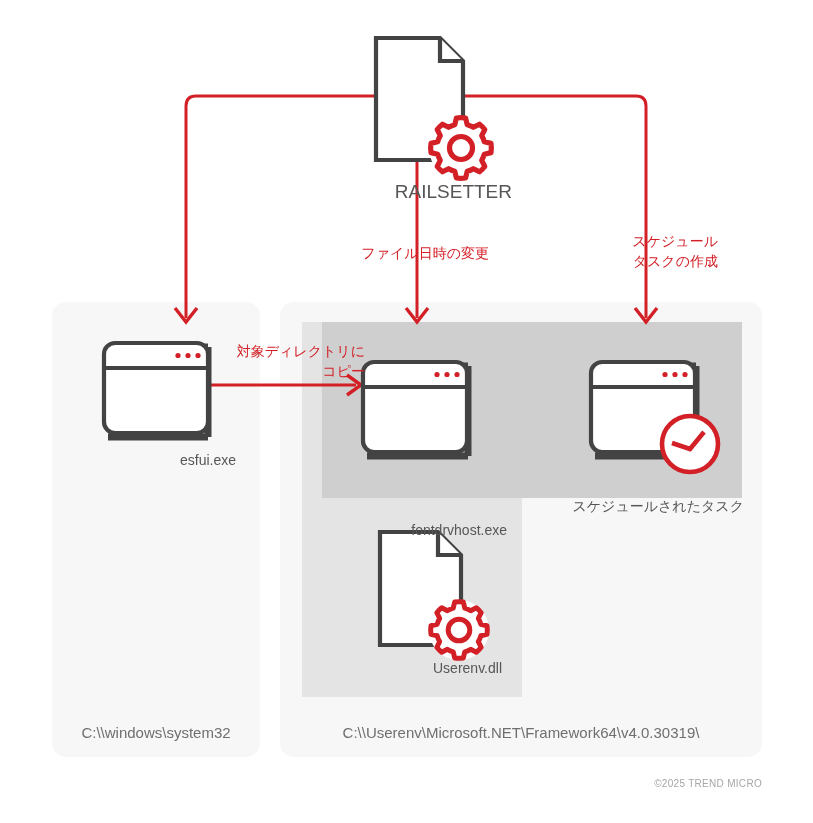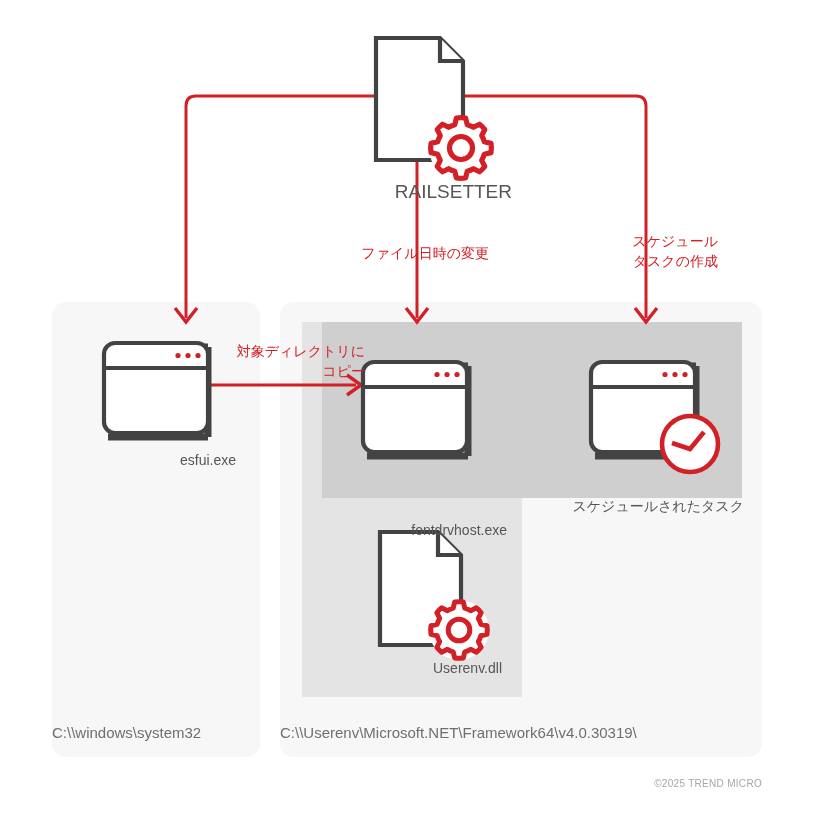--- a/index.html
+++ b/index.html
@@ -36,21 +36,21 @@
     position: absolute;
     background: #cfcfcf;
     left: 322px; top: 322px; width: 420px; height: 176px;
   }
 
   .panel-path {
     position: absolute;
     font-size: 15px;
     color: #6f6f6f;
     white-space: nowrap;
-    text-align: left;
+    text-align: center;
   }
   #path-left  { left: 52px;  top: 724px; width: 208px; }
   #path-right { left: 280px; top: 724px; width: 482px; }
 
   
   svg.layer {
     position: absolute;
     left: 0; top: 0;
     width: 813px;
     height: 823px;

